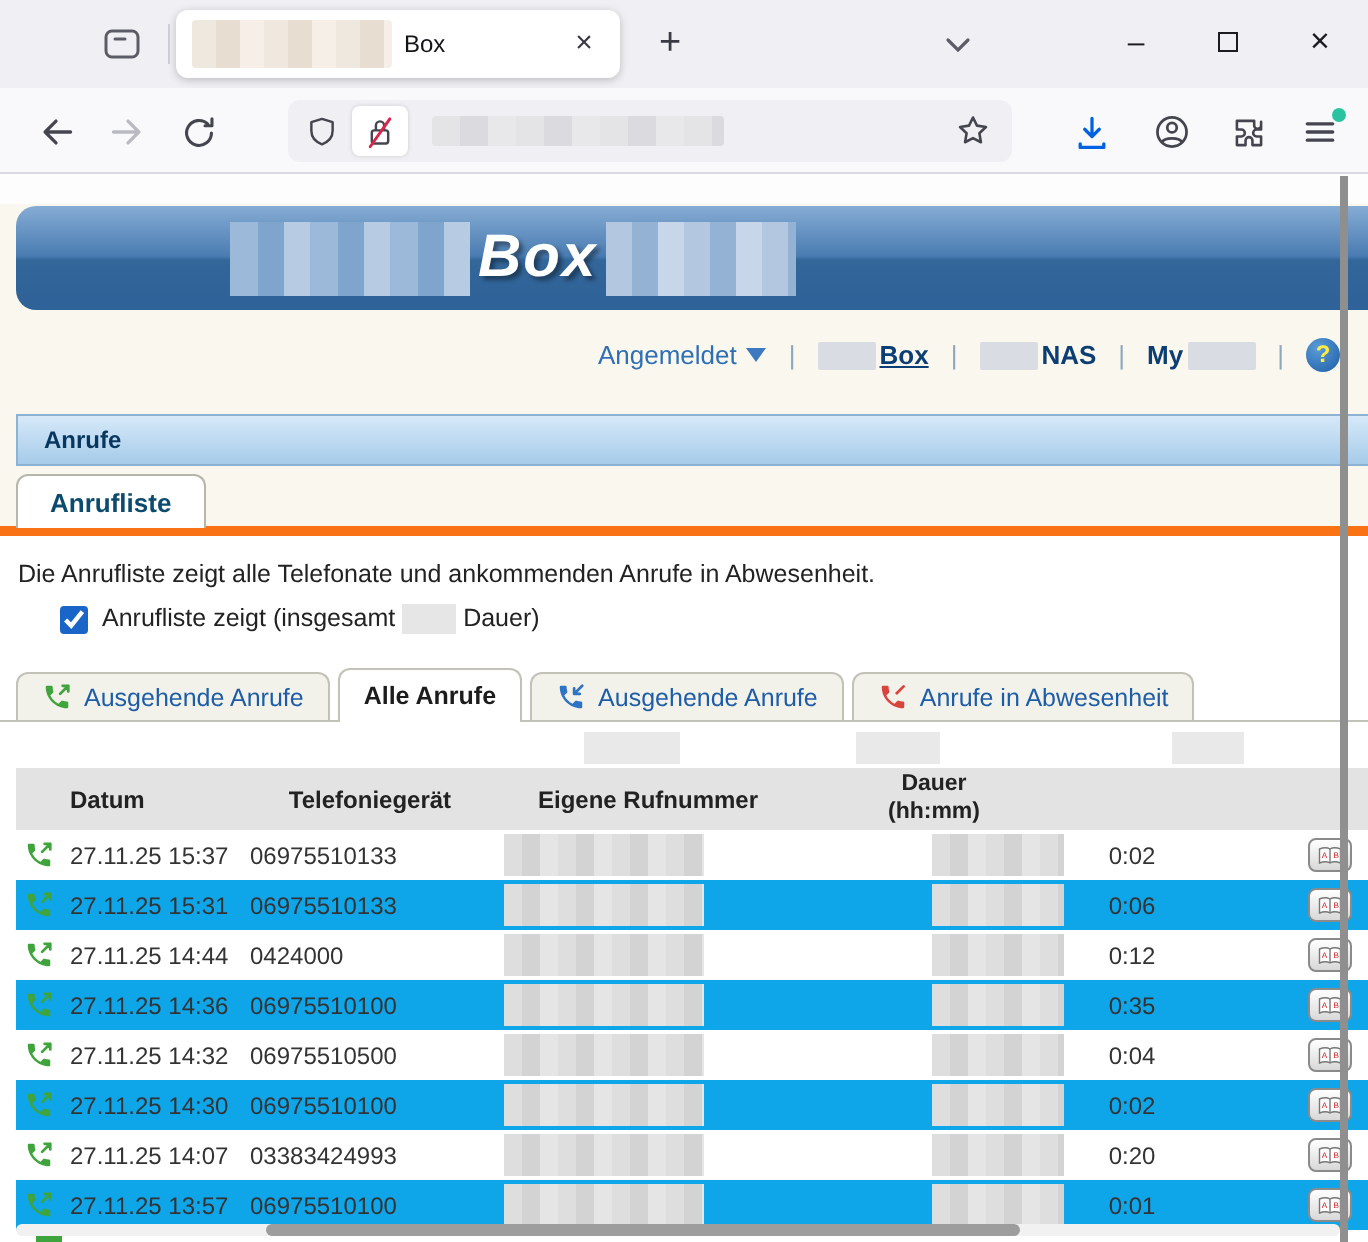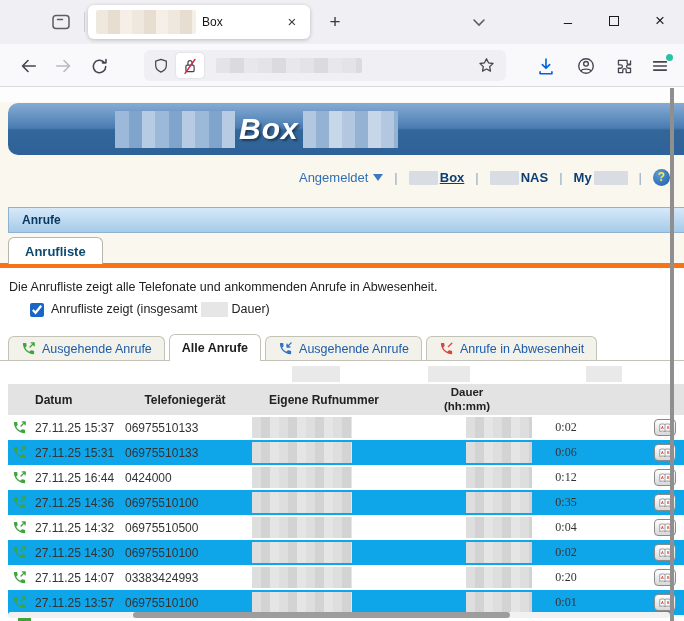--- a/index.html
+++ b/index.html
@@ -86,21 +86,21 @@
   .call-table { position:absolute; top:116px; left:8px; right:0; }
   .thead, .trow { display:grid; grid-template-columns:22px 90px 130px 148px 138px 60px 1fr 30px; align-items:center; }
   .thead { background:#e3e3e3; height:31px; font-size:12px; font-weight:bold; color:#222; }
   .th-datum, .th-name { padding-left:5px; }
   .th-device, .th-own, .th-dauer { text-align:center; }
   .th-dauer { white-space:pre-line; font-size:11.5px; line-height:1.2; }
   .trow { height:25px; font-size:12px; color:#333; background:#fff; }
   .trow.alt { background:#0ea5e9; }
   .td-icon { display:flex; justify-content:center; align-items:center; }
   .td-date, .td-number { padding-left:5px; white-space:nowrap; }
-  .td-duration { text-align:center;font-family:Liberation Serif, serif; }
+  .td-duration { text-align:center; }
   .redact-device { display:block; margin-left:2px; width:100px; height:21px;
             background:repeating-linear-gradient(90deg,#dedede 0 9px,#d3d3d3 9px 18px,#e5e5e5 18px 27px); }
   .redact-own { display:block; margin-left:68px; width:66px; height:21px;
             background:repeating-linear-gradient(90deg,#dedede 0 9px,#d3d3d3 9px 18px,#e5e5e5 18px 27px); }
   .pb-btn { width:22px; height:17px; border:1px solid #8a8a8a; border-radius:4px;
             background:linear-gradient(#ffffff,#d8d8d8); display:flex; align-items:center; justify-content:center; }
 
   .h-scroll { position:absolute; left:8px; right:14px; bottom:3px; height:6px; background:#f1f1f1; border-radius:3px; }
   .h-thumb { position:absolute; left:125px; width:377px; top:0; height:6px; background:#9d9d9d; border-radius:3px; }
   .v-scroll { position:absolute; top:88px; bottom:0; left:670px; width:4px; background:#8f8f8f; z-index:9; }
@@ -356,21 +356,21 @@
       </button>
     </div>
   </div>
             <div class="trow">
     <div class="td td-icon">
       <svg width="15" height="15" viewBox="0 0 24 24">
         <path d="M6.62 10.79a15.05 15.05 0 0 0 6.59 6.59l2.2-2.2a1 1 0 0 1 1.01-.24c1.12.37 2.33.57 3.58.57a1 1 0 0 1 1 1V20a1 1 0 0 1-1 1C10.85 21 3 13.15 3 3.99A1 1 0 0 1 4 3h3.5a1 1 0 0 1 1 1c0 1.25.2 2.45.57 3.57a1 1 0 0 1-.25 1.02z" fill="#3fa43c"></path>
         <path d="M14.5 9.5L21 3m0 0h-4.5M21 3v4.5" fill="none" stroke-width="2.2" stroke-linecap="round" stroke-linejoin="round" stroke="#3fa43c"></path>
       </svg>
     </div>
-    <div class="td td-date">27.11.25 16:44</div>
+    <div class="td td-date">27.11.25 14:44</div>
     <div class="td td-number">0424000</div>
     <div class="td td-device">
                 <span class="redact-device"></span>
               </div>
     <div class="td td-own">
                 <span class="redact-own"></span>
               </div>
     <div class="td td-duration">0:12</div>
     <div class="td td-spacer"></div>
     <div class="td td-action">

